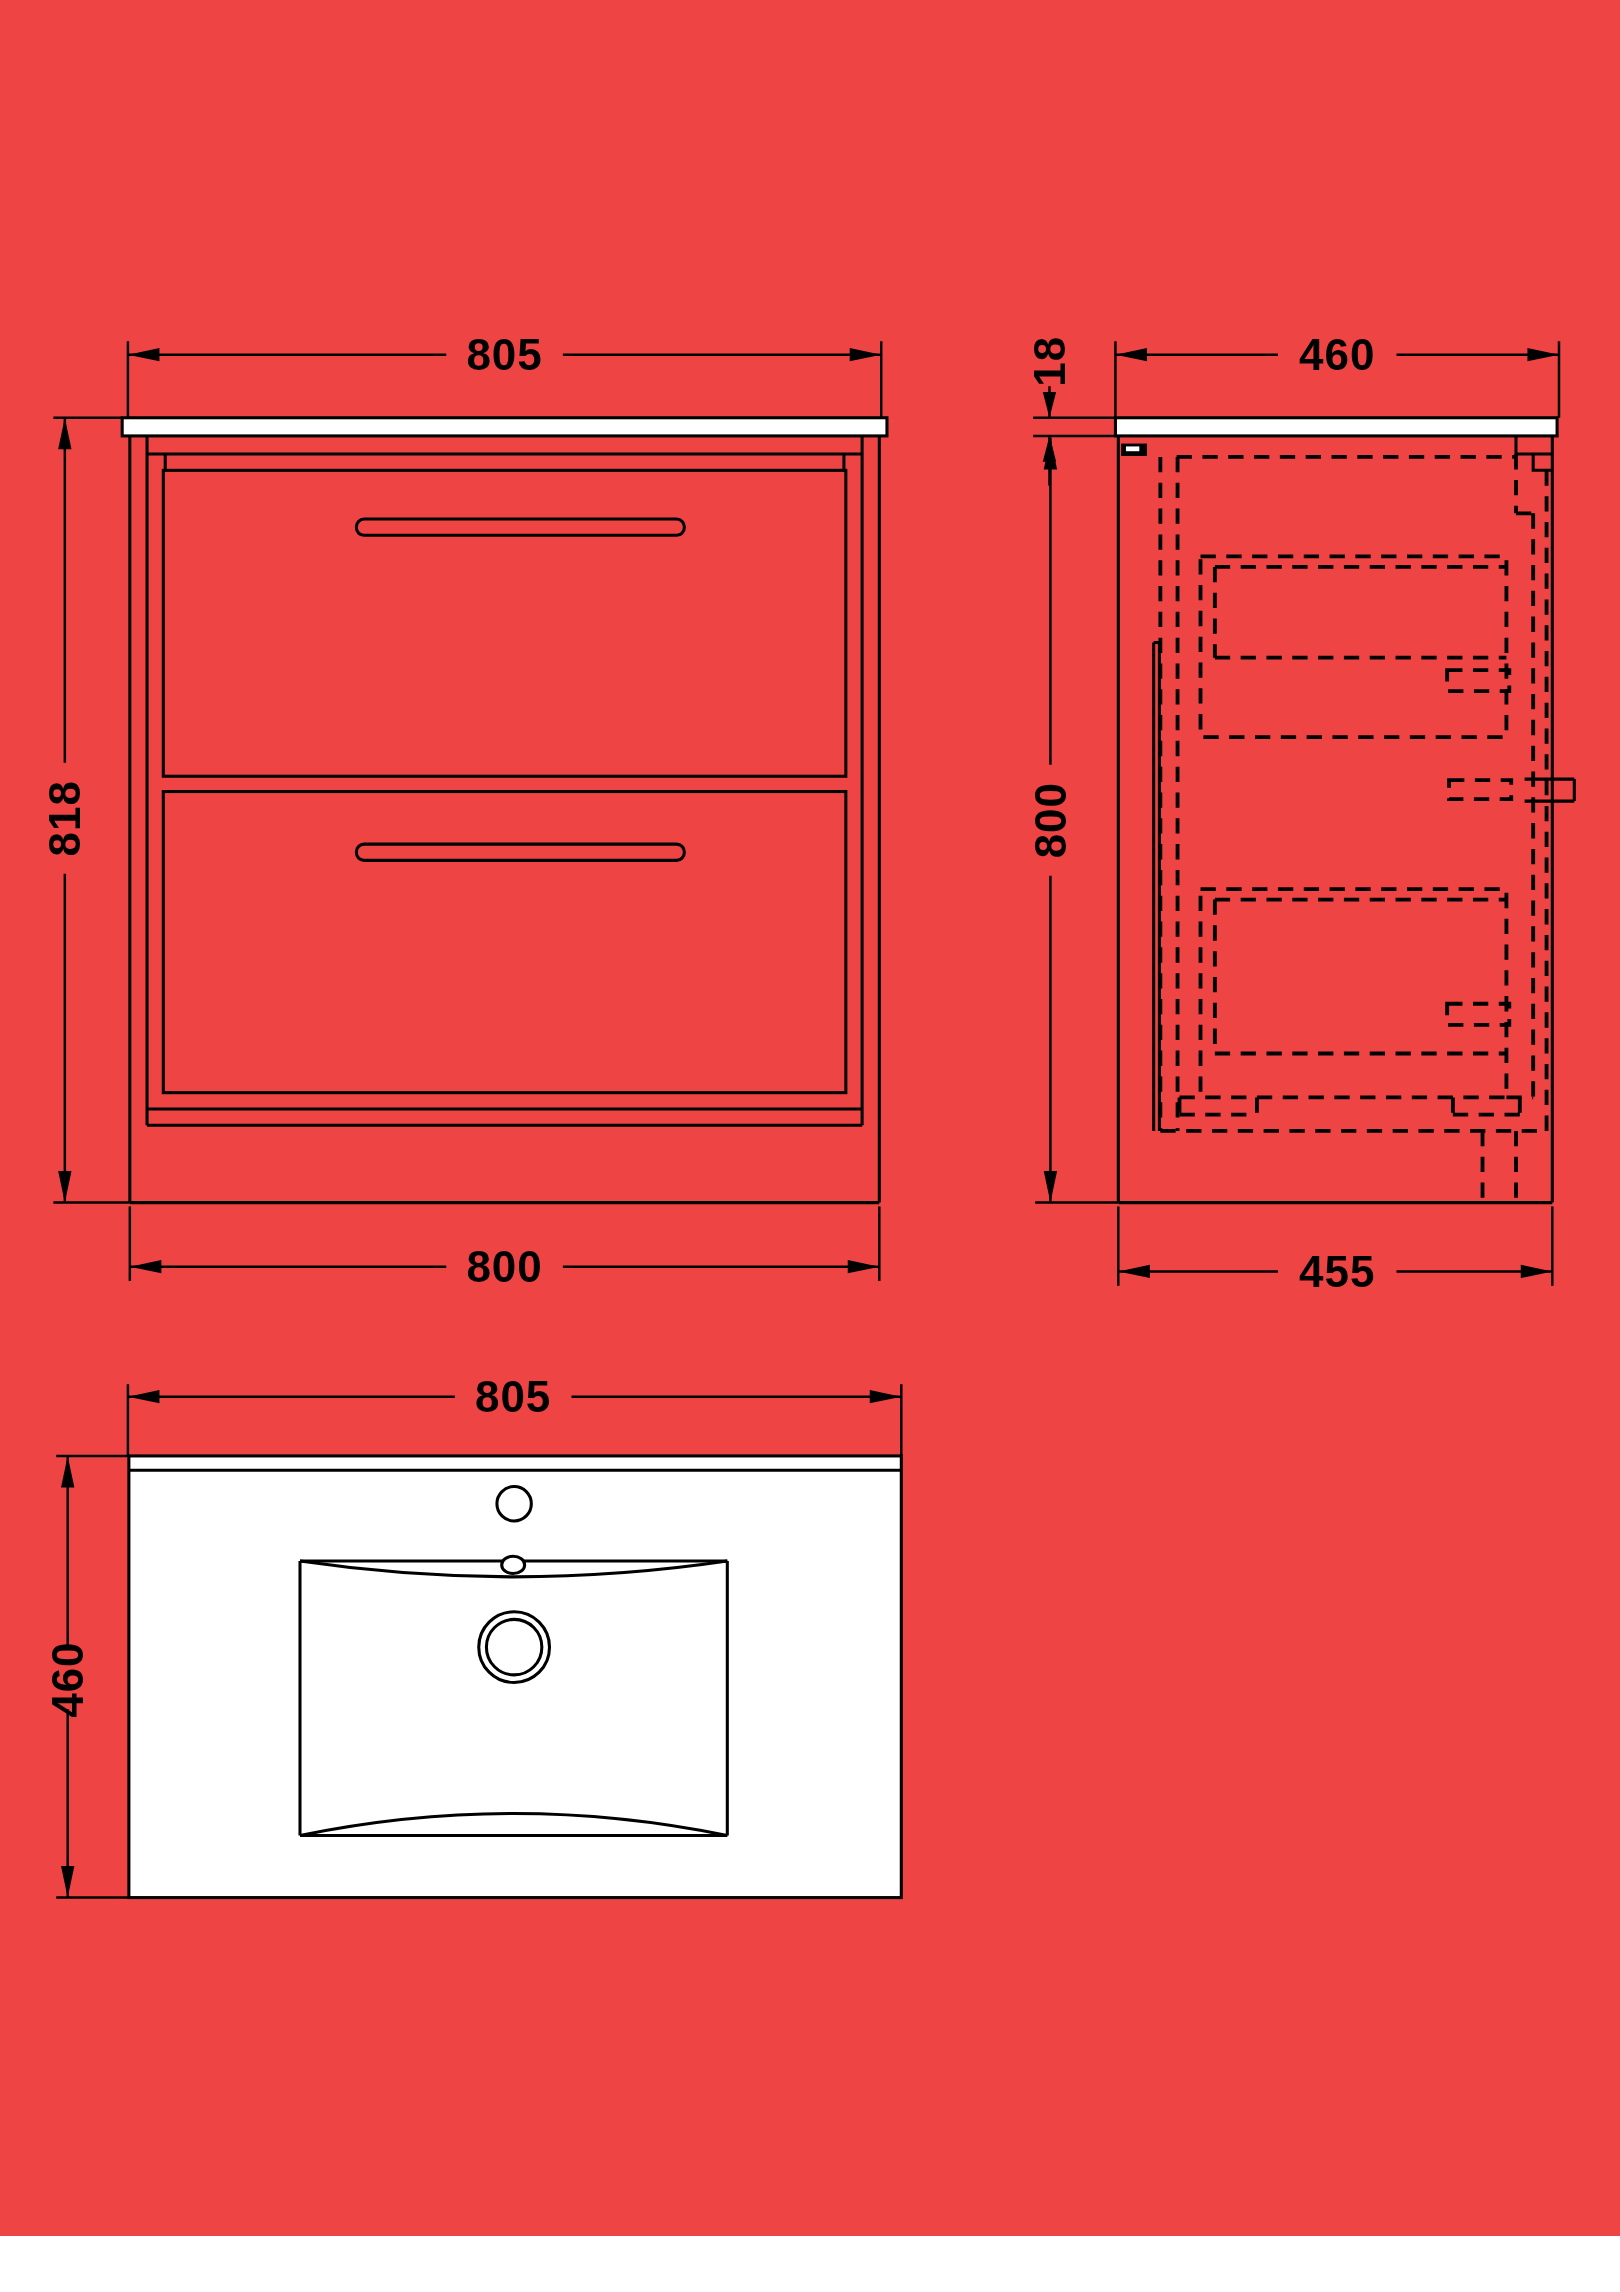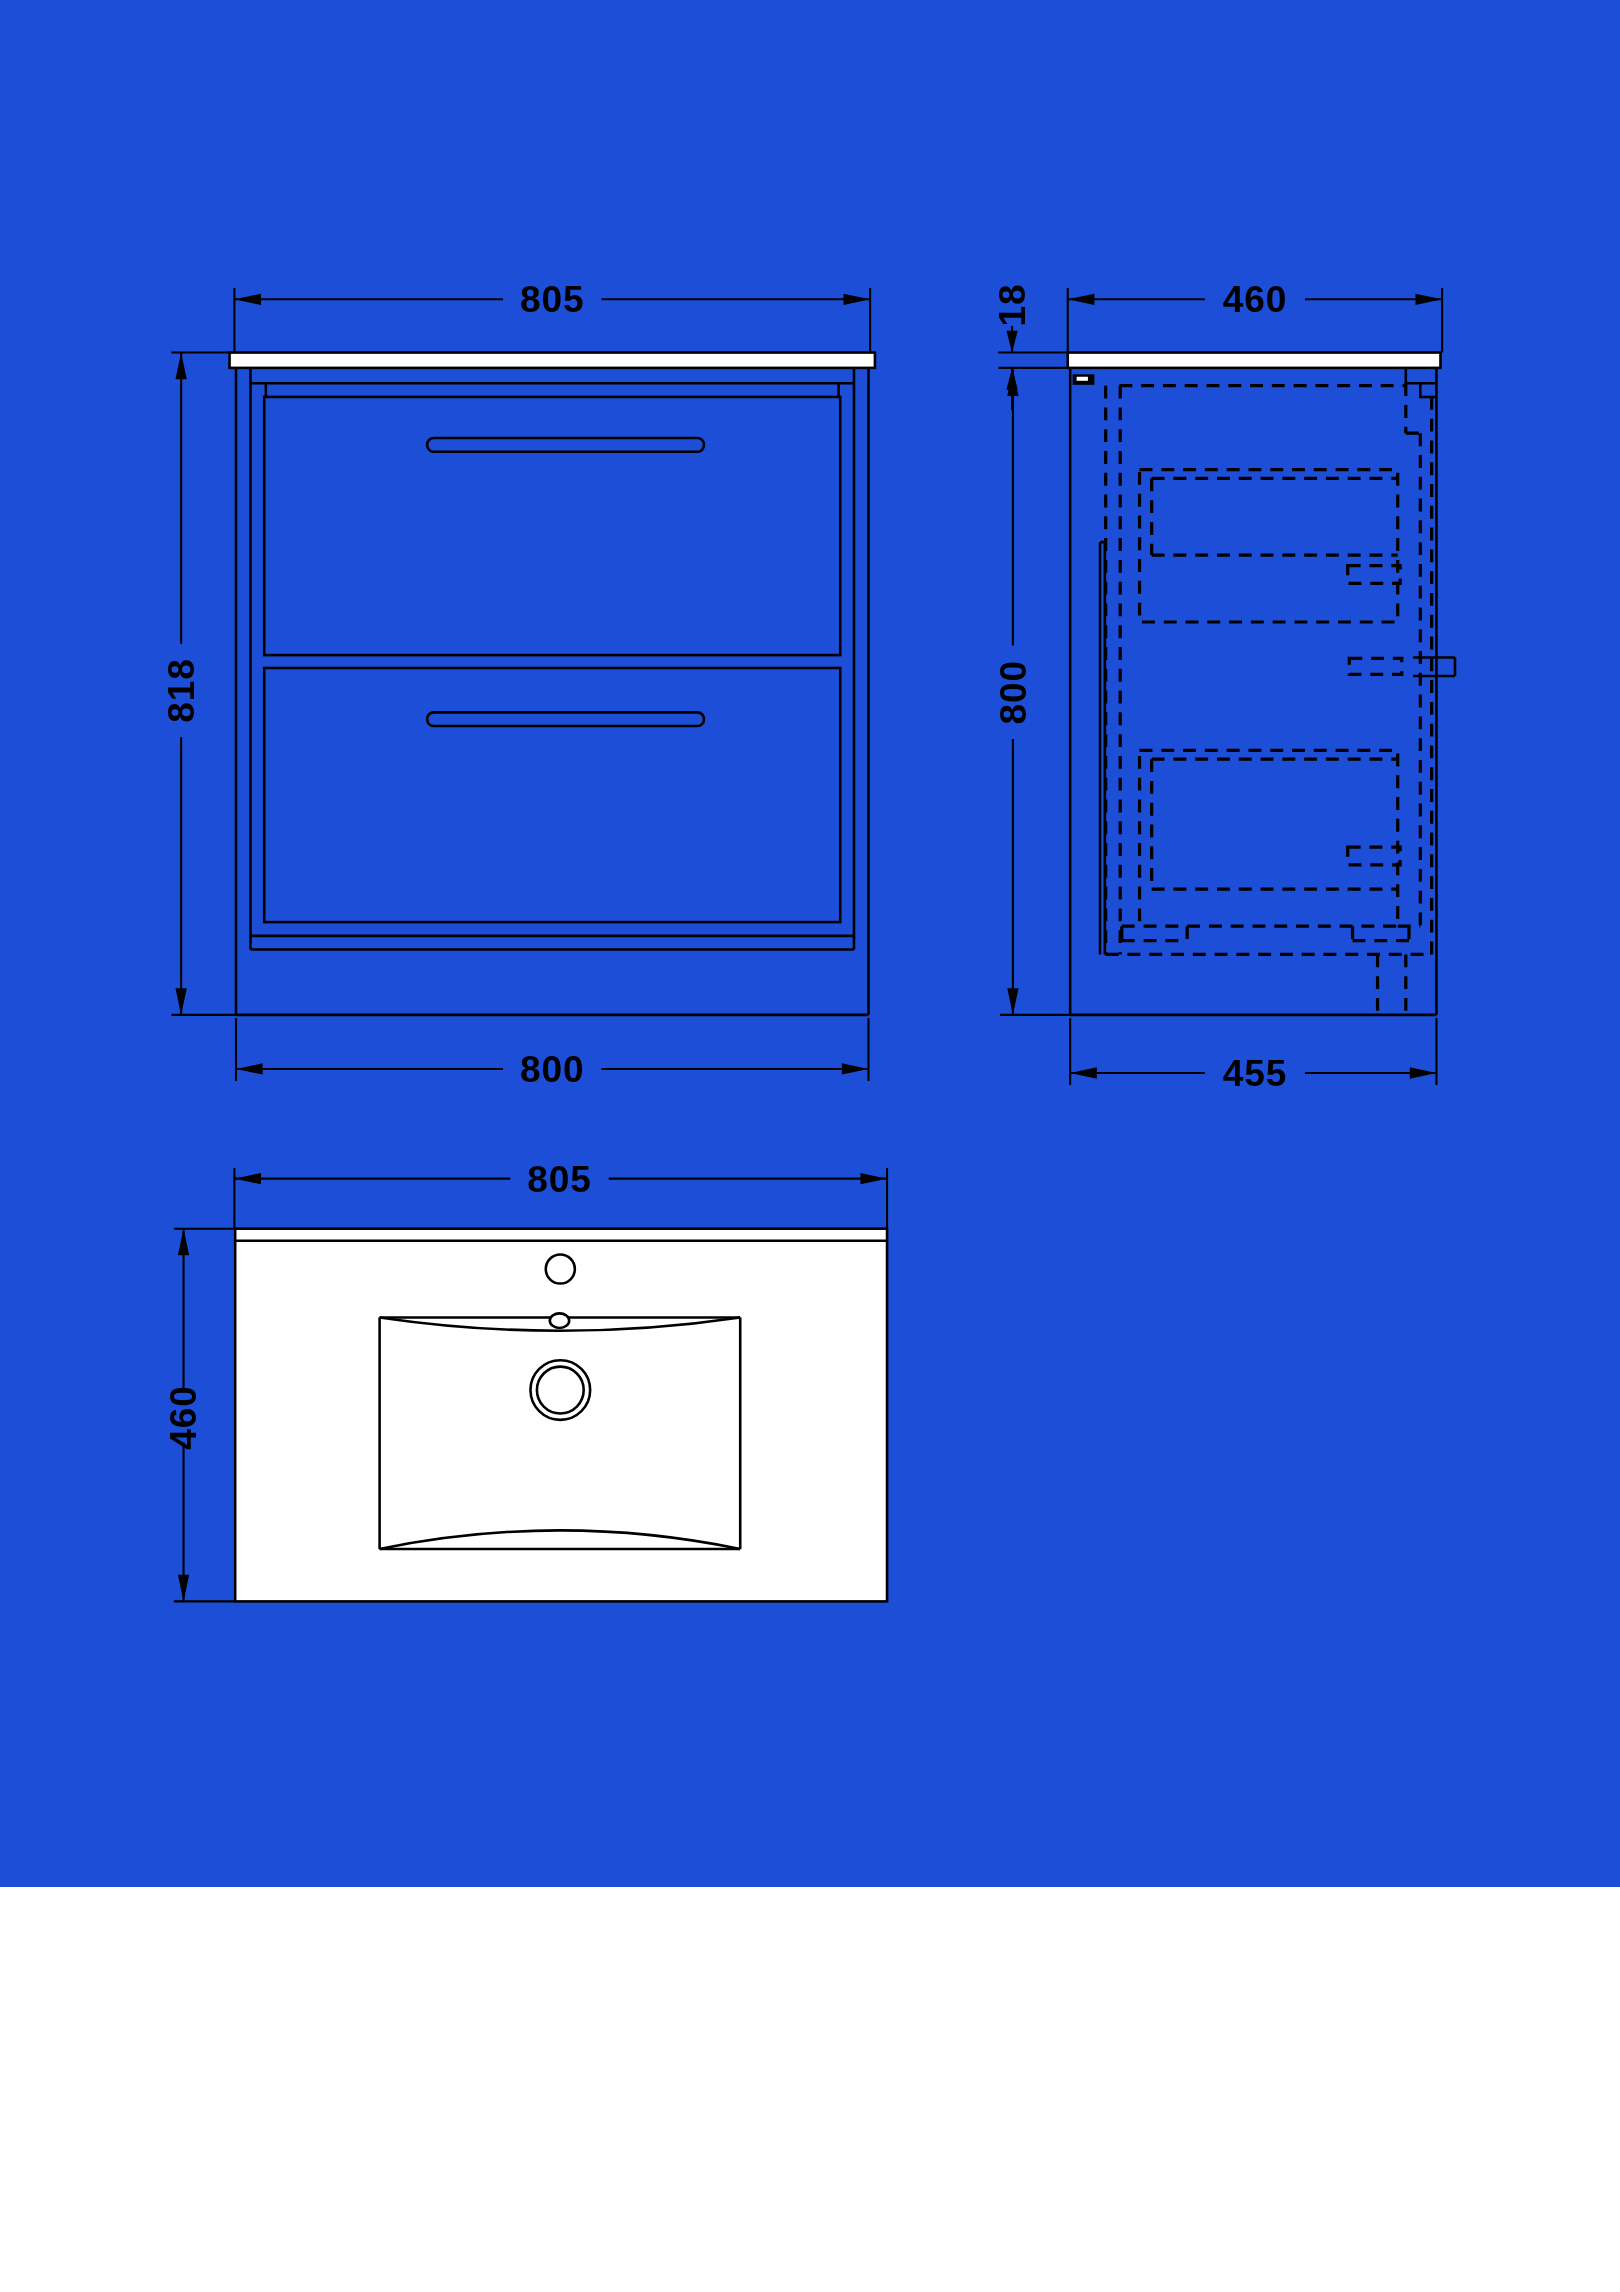--- a/index.html
+++ b/index.html
@@ -3,22 +3,22 @@
 <meta charset="utf-8">
 <style>
   html, body {
     margin: 0;
     padding: 0;
     background: #ffffff;
   }
   .sheet {
     position: relative;
     width: 1620px;
-    height: 1887px;
-    background: #1d4ed8;
+    height: 2236px;
+    background: #ef4444;
     overflow: hidden;
     font-family: "Liberation Sans", sans-serif;
     text-align: center;
   }
   svg.drawing {
     position: absolute;
     inset: 0;
     width: 100%;
     height: 100%;
   }

